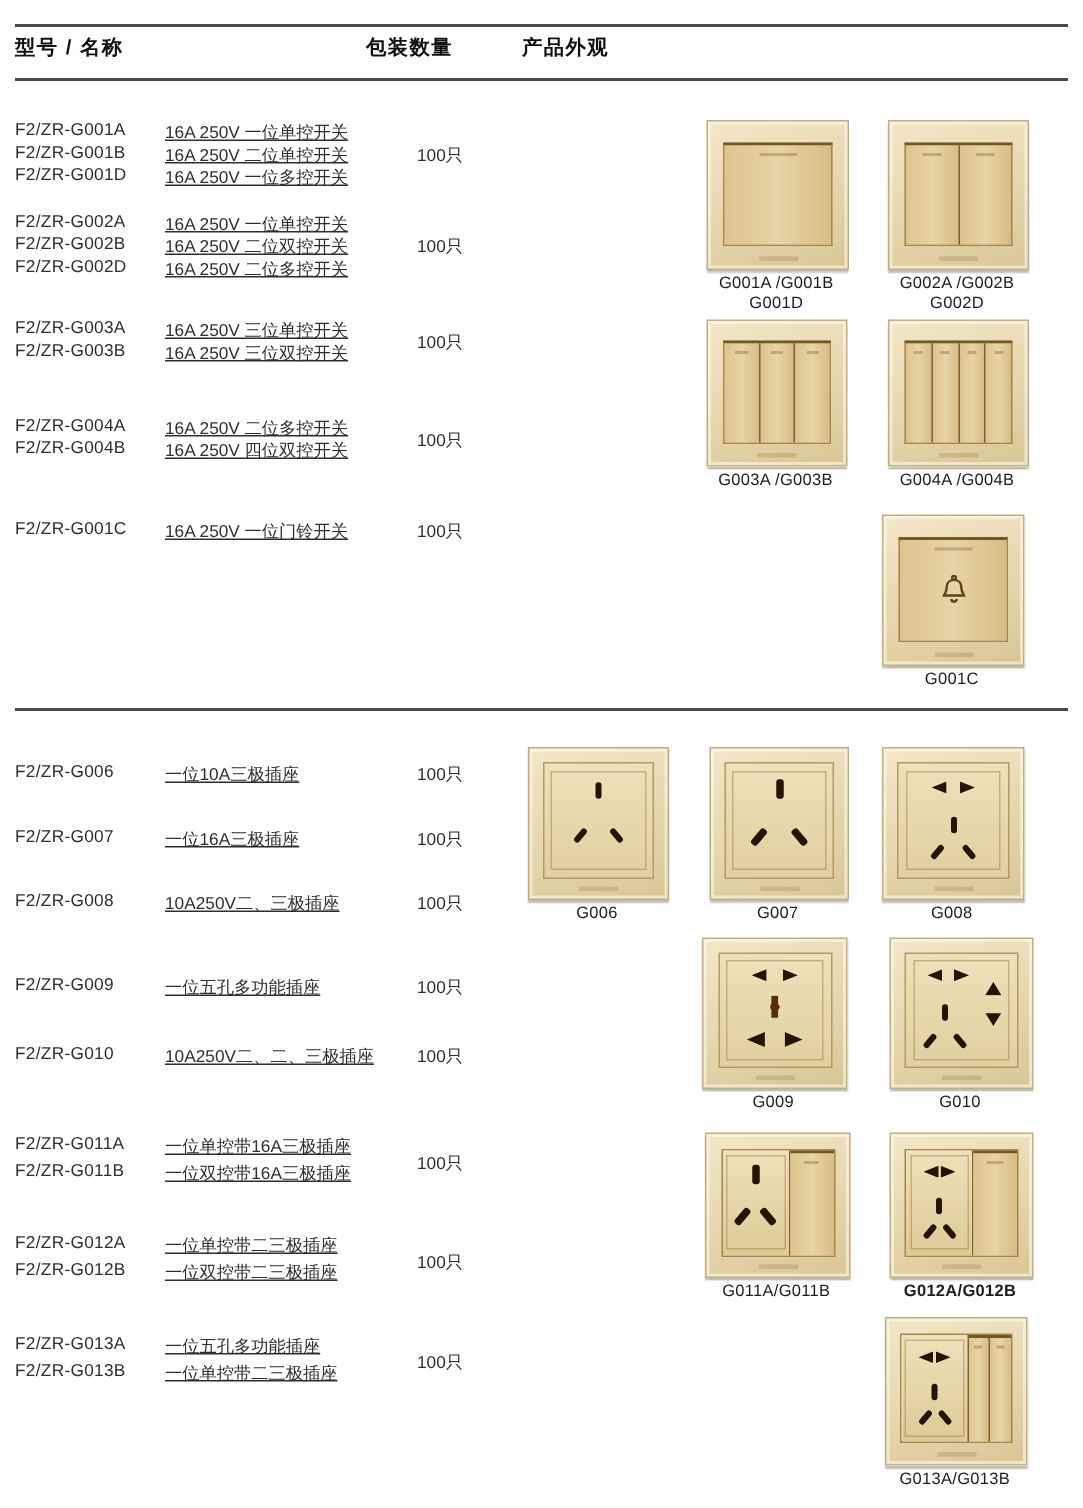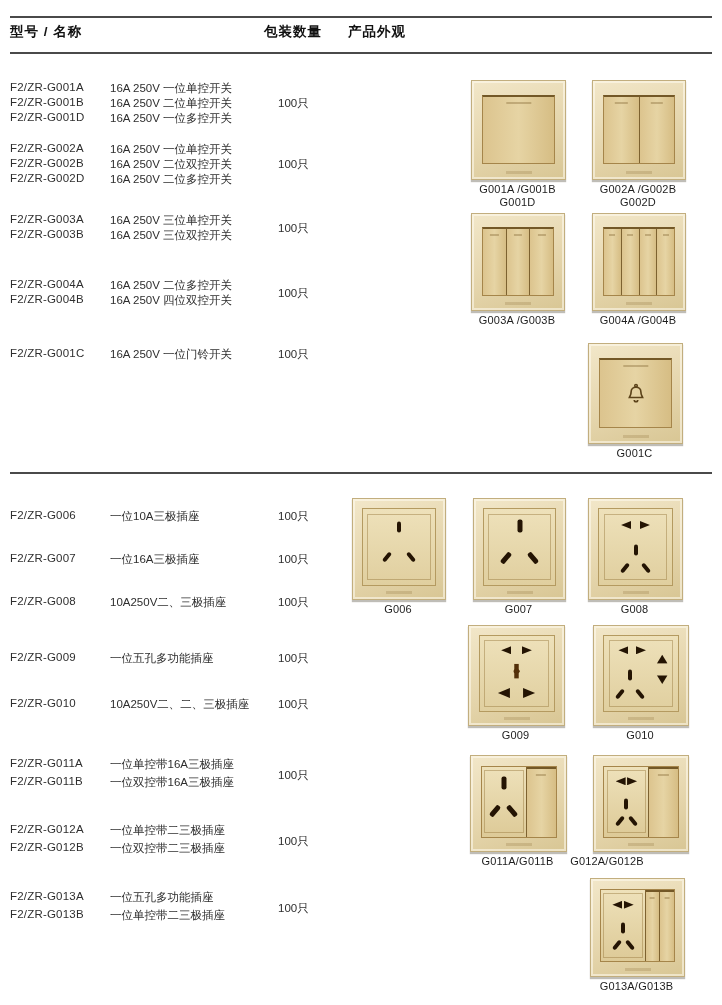--- a/index.html
+++ b/index.html
@@ -1,25 +1,25 @@
 <!DOCTYPE html>
 <html><head>
 <meta charset="utf-8">
 <style>
   html,body{margin:0;padding:0;background:#fff;}
   #page{position:relative;width:722px;height:1005px;background:#ffffff;overflow:hidden;
         font-family:"Liberation Sans","DejaVu Sans",sans-serif;}
   .rule{position:absolute;left:10px;width:702px;height:2px;background:#4a4a4a;}
   .colhead{position:absolute;top:23px;font-weight:bold;font-size:13.5px;color:#111;letter-spacing:1px;}
-  #h-model{left:10px;} #h-qty{left:264px;} #h-look{left:348px;}
+  #h-model{left:10px;} #h-qty{left:244px;} #h-look{left:348px;}
 
   .tgroup{position:absolute;left:10px;width:445px;}
   .trow{position:absolute;left:0;height:15px;white-space:nowrap;font-size:11.5px;color:#2e2e2e;}
   .model{position:absolute;left:0;letter-spacing:.2px;}
-  .desc{position:absolute;left:100px;}
+  .desc{position:absolute;left:100px;text-decoration:underline;}
   .qty{position:absolute;left:268px;font-size:11.5px;color:#2e2e2e;white-space:nowrap;}
 
   .plate{position:absolute;background:linear-gradient(160deg,#f2e7c9,#e4d4aa 60%,#d8c694);
          border:1px solid #c2ae7e;box-shadow:inset 0 0 0 2px rgba(255,252,240,.55),0 2px 1px rgba(128,124,112,.5);}
   .brand{position:absolute;bottom:5px;left:50%;transform:translateX(-50%);width:26px;height:3px;background:rgba(130,100,45,.22);}
 
   .rockers{position:absolute;left:11%;right:11%;top:14%;bottom:15%;display:flex;
            border:1px solid #a5854a;border-top:2px solid #735827;background:#d8c089;}
   .seg{flex:1;position:relative;background:linear-gradient(90deg,#dcc48e,#e6d4a4 50%,#d6bd84);}
   .seg + .seg{border-left:1px solid #7d6230;}
@@ -346,21 +346,21 @@
             <div class="h sv" style="left: 50%; top: 54%;"></div>
             <div class="h sl" style="left: 35%; top: 77%;"></div>
             <div class="h sr" style="left: 65%; top: 77%;"></div>
           </div>
           <div class="cswitch">
             <div class="seg"></div>
           </div>
         </div>
         <div class="brand"></div>
       </div>
-      <div class="caption" style="left: 544px; top: 855px; width: 126px;">
+      <div class="caption" style="left: 577px; top: 855px; width: 126px; font-weight: bold;">
         <div>G012A/G012B</div>
       </div>
       <div class="plate" style="left: 590px; top: 878px; width: 93px; height: 97px;">
         <div class="cwrap">
           <div class="csock">
             <div class="sinner"></div>
             <div class="h tl" style="left: 37%; top: 21%;"></div>
             <div class="h tr" style="left: 63%; top: 21%;"></div>
             <div class="h sv" style="left: 50%; top: 54%;"></div>
             <div class="h sl" style="left: 35%; top: 77%;"></div>

